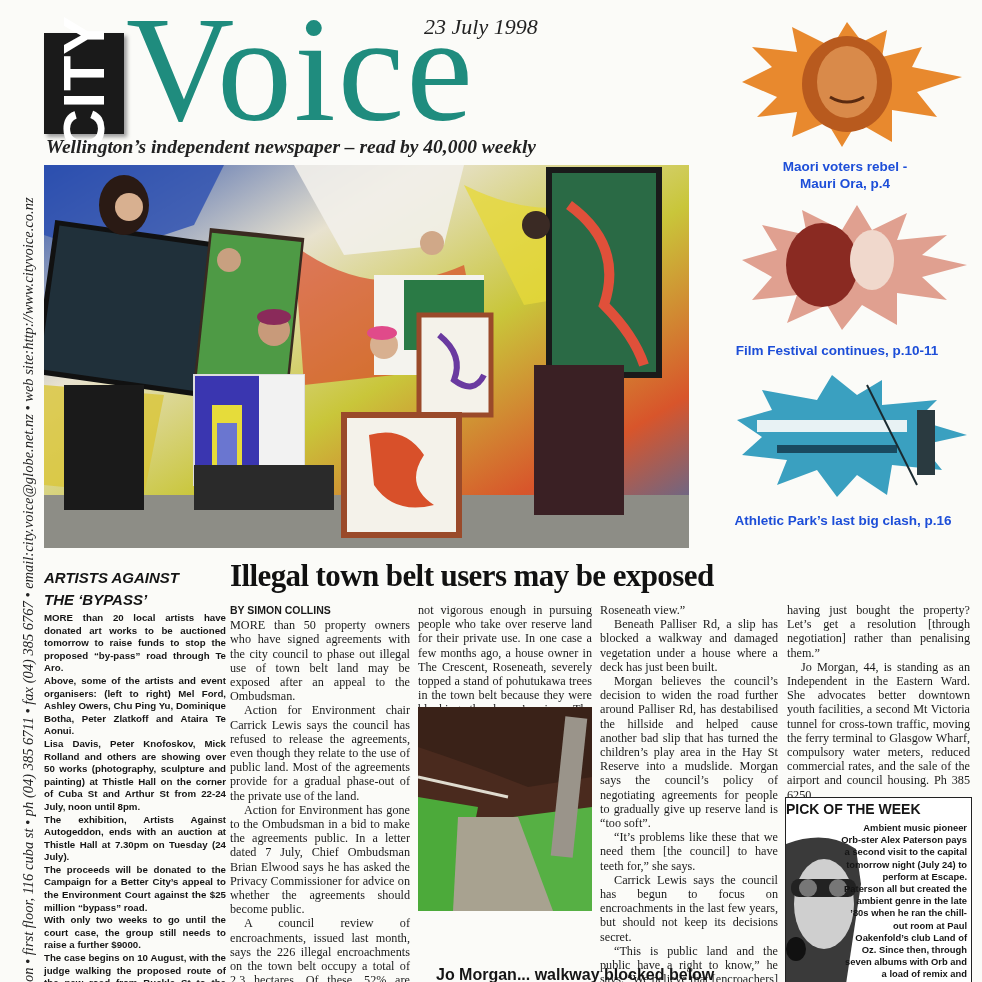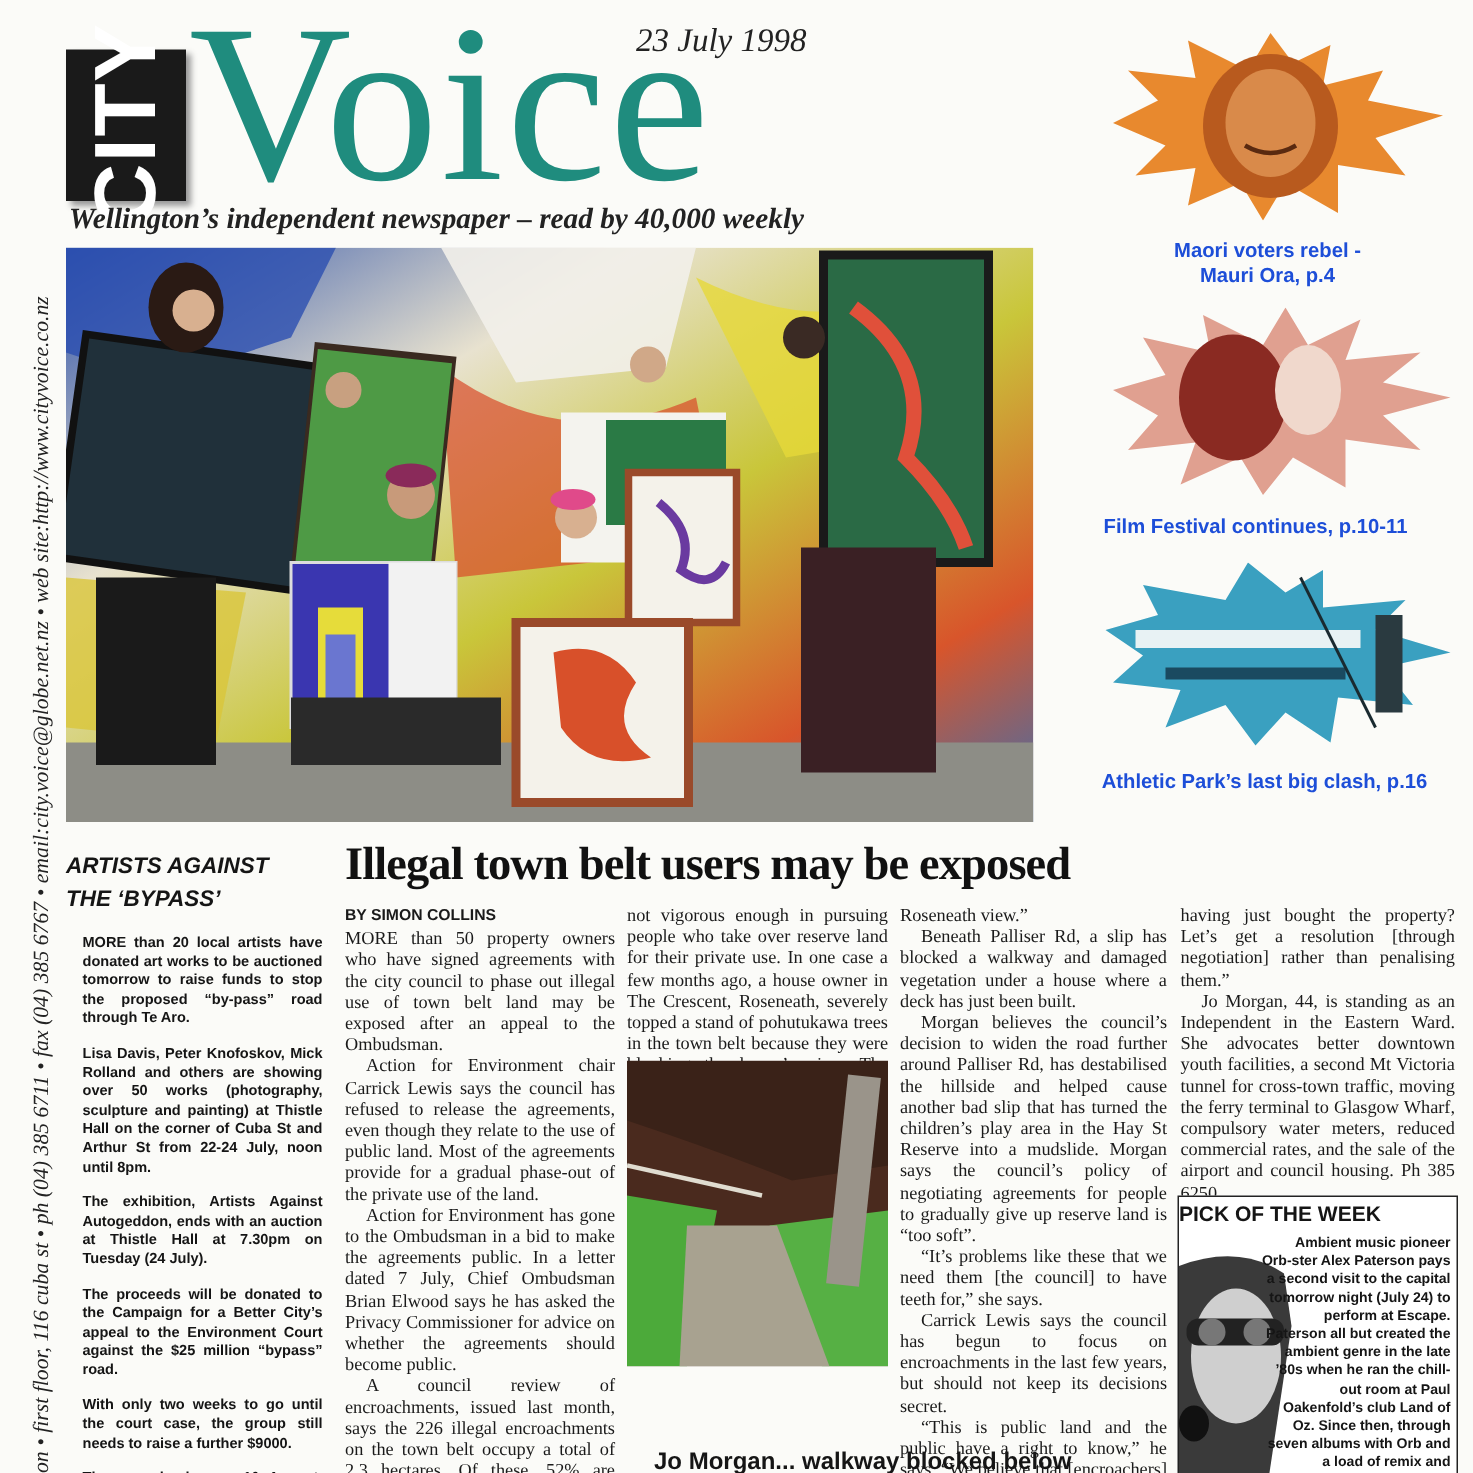--- a/index.html
+++ b/index.html
@@ -15,21 +15,21 @@
   .issue-date{left:424px;top:14px;font-style:italic;font-size:22px;color:#222;}
   .tagline{left:46px;top:136px;font-style:italic;font-weight:bold;font-size:19.5px;color:#222;font-family:"Liberation Serif",serif;}
   
   .main-photo{left:44px;top:165px;width:645px;height:383px;overflow:hidden;}
   
   .teaser-img{position:absolute;}
   .teaser-caption{position:absolute;font-family:"Liberation Sans",sans-serif;font-weight:bold;font-size:13.5px;text-align:center;color:#1d4ed8;line-height:17px;}
   
   .sidebar-head{left:44px;top:567px;width:182px;font-family:"Liberation Sans",sans-serif;font-weight:bold;font-style:italic;font-size:15px;line-height:22px;}
   .sidebar-body{left:44px;top:612px;width:182px;font-family:"Liberation Sans",sans-serif;font-weight:bold;font-size:9.7px;line-height:12.6px;text-align:justify;}
-  .sidebar-body p{margin:11px;}
+  .sidebar-body p{margin:0;}
   .headline{left:230px;top:558px;font-family:"Liberation Serif",serif;font-weight:bold;font-size:31px;letter-spacing:-0.6px;color:#111;white-space:nowrap;}
   .col{position:absolute;font-family:"Liberation Serif",serif;font-size:12.2px;line-height:14.2px;text-align:justify;color:#1a1a1a;}
   .col p{margin:0;}
   .col p.ind{text-indent:14px;}
   .byline{font-family:"Liberation Sans",sans-serif;font-weight:bold;font-size:10.5px;margin-bottom:1px !important;}
   .sub-photo{left:418px;top:707px;width:174px;height:204px;overflow:hidden;}
   .photo-caption{left:436px;top:966px;font-family:"Liberation Sans",sans-serif;font-weight:bold;font-size:16px;}
   .pick-box{left:785px;top:797px;width:185px;height:190px;border:1.5px solid #222;background:#fff;overflow:hidden;}
   .pick-title{position:absolute;left:0;top:3px;width:185px;text-align:left;font-family:"Liberation Sans",sans-serif;font-weight:bold;font-size:14px;}
   .pick-text{position:absolute;right:4px;top:24px;width:126px;font-family:"Liberation Sans",sans-serif;font-weight:bold;font-size:9.4px;line-height:12.2px;text-align:right;}
@@ -131,20 +131,21 @@
   </svg>
 </div>
 <div class="teaser-caption" style="left:712px;top:512px;width:262px;">Athletic Park’s last big clash, p.16</div>
 
 <div class="abs sidebar-head">
   <div>ARTISTS AGAINST</div>
   <div>THE ‘BYPASS’</div>
 </div>
 <div class="abs sidebar-body">
   <p>MORE than 20 local artists have donated art works to be auctioned tomorrow to raise funds to stop the proposed “by-pass” road through Te Aro.</p>
+  <p>Above, some of the artists and event organisers: (left to right) Mel Ford, Ashley Owers, Chu Ping Yu, Dominique Botha, Peter Zlatkoff and Ataira Te Aonui.</p>
   <p>Lisa Davis, Peter Knofoskov, Mick Rolland and others are showing over 50 works (photography, sculpture and painting) at Thistle Hall on the corner of Cuba St and Arthur St from 22-24 July, noon until 8pm.</p>
   <p>The exhibition, Artists Against Autogeddon, ends with an auction at Thistle Hall at 7.30pm on Tuesday (24 July).</p>
   <p>The proceeds will be donated to the Campaign for a Better City’s appeal to the Environment Court against the $25 million “bypass” road.</p>
   <p>With only two weeks to go until the court case, the group still needs to raise a further $9000.</p>
   <p>The case begins on 10 August, with the judge walking the proposed route of the new road from Buckle St to the Terrace motorway tunnel.</p>
 
 </div>
 
 <div class="abs headline">Illegal town belt users may be exposed</div>
 

